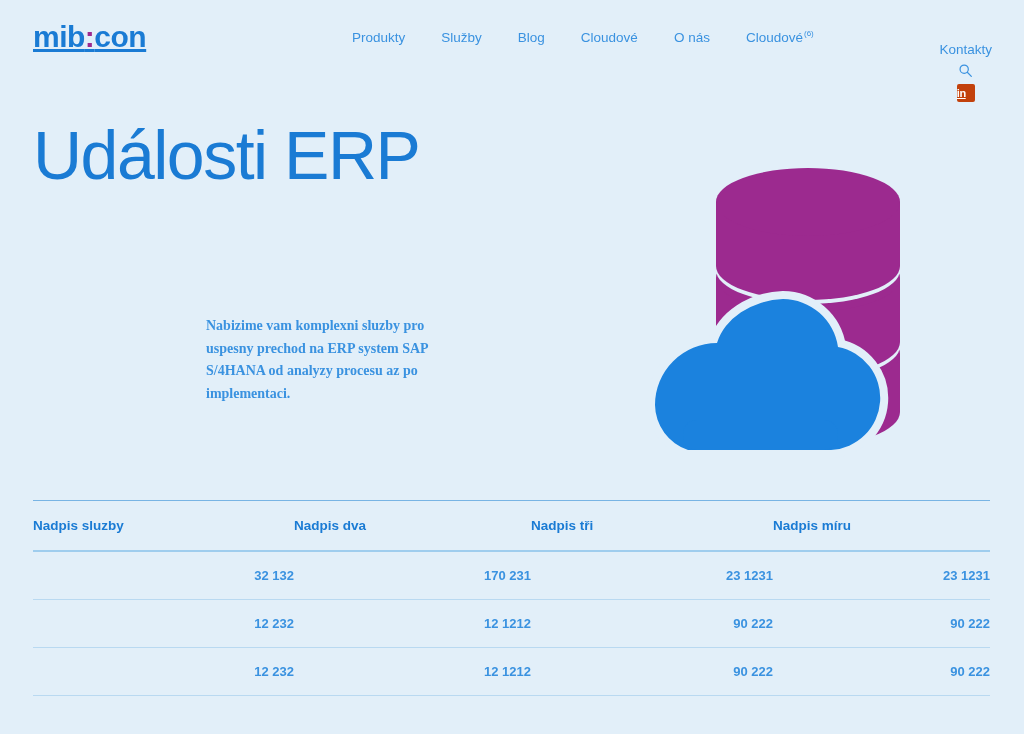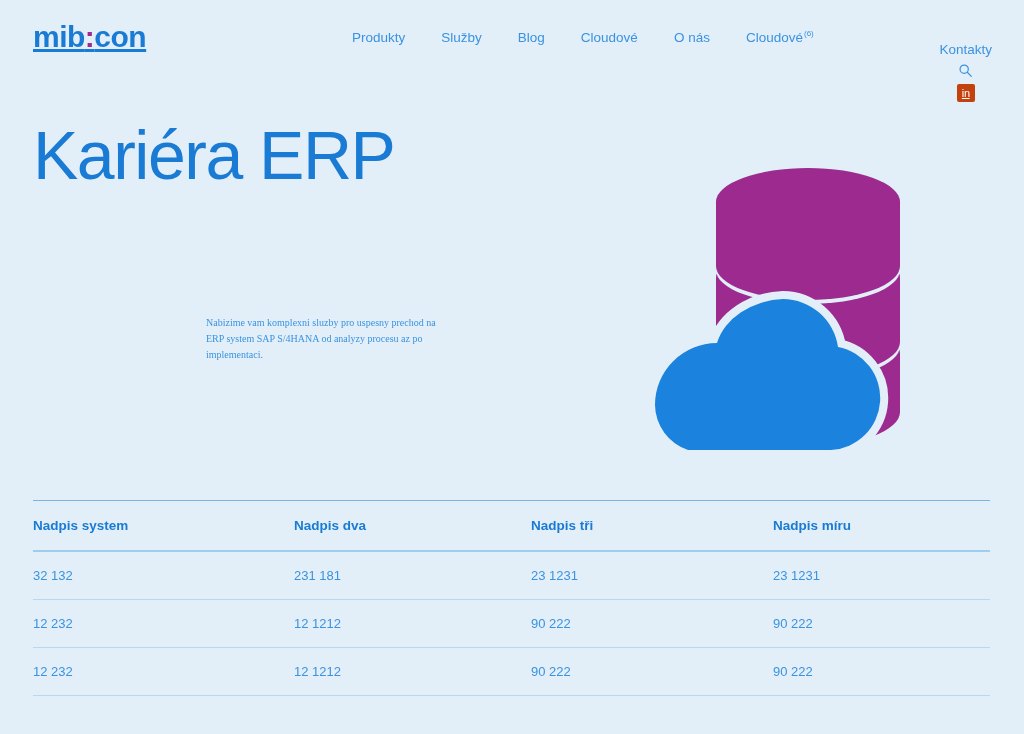--- a/index.html
+++ b/index.html
@@ -88,24 +88,24 @@
     display: block;
     color: #3a92e0;
   }
   .linkedin-icon {
     width: 18px;
     height: 18px;
     background: #c2410c;
     border-radius: 2px;
     display: flex;
     align-items: center;
-    justify-content: center;
+    justify-content: flex-start;
     color: #ffffff;
     font-size: 11px;
-    font-weight: 400;
+    font-weight: 700;
     line-height: 1;
     letter-spacing: -0.4px;
   }
 
   
   .hero {
     position: absolute;
     top: 110px;
     left: 0;
     width: 1024px;
@@ -123,23 +123,24 @@
     letter-spacing: -1.5px;
     white-space: nowrap;
   }
   .hero-sub {
     position: absolute;
     left: 206px;
     top: 205px;
     width: 232px;
     margin: 0;
     font-family: "Liberation Serif", "DejaVu Serif", serif;
-    font-size: 10px;
+    font-size: 14px;
     line-height: 1.62;
     color: #3a92e0;
+    font-weight: bold;
   }
 
   
   .hero-art {
     position: absolute;
     left: 588px;
     top: 10px;
     width: 380px;
     height: 340px;
   }
@@ -159,23 +160,23 @@
   table.data-table thead th {
     text-align: left;
     font-size: 13.5px;
     font-weight: 700;
     color: #1a7bd4;
     padding: 17px 0 17px 0;
     border-top: 1.5px solid #78b4e4;
     border-bottom: 2px solid #9fcdee;
   }
   table.data-table tbody td {
-    text-align: left;
+    text-align: right;
     font-size: 13px;
-    font-weight: 400;
+    font-weight: 700;
     color: #3a92e0;
     padding: 16px 0 16px 0;
     border-bottom: 1.2px solid #b9d9f1;
   }
   table.data-table col.c1 { width: 261px; }
   table.data-table col.c2 { width: 237px; }
   table.data-table col.c3 { width: 242px; }
   table.data-table col.c4 { width: auto; }
 </style>
 </head>
@@ -207,21 +208,21 @@
       </span>
 
       <a class="linkedin-icon" href="#">
           <span>in</span>
         </a>
     </div>
   </header>
 
   <section class="hero">
 
-    <h1 class="hero-title"><span>Kariéra ERP</span><br></h1>
+    <h1 class="hero-title"><span>Události ERP</span><br></h1>
 
     <p class="hero-sub">Nabizime vam komplexni sluzby pro uspesny prechod na ERP system SAP S/4HANA od analyzy procesu az po implementaci.</p>
 
     <div class="hero-art">
       <svg viewBox="0 0 380 340" width="380" height="340" aria-hidden="true">
 
         <g>
 
           <path d="M128 234 L128 292 a92 34 0 0 0 184 0 L312 234 Z" fill="#9c2a8f"></path>
           <ellipse cx="220" cy="234" rx="92" ry="34" fill="#9c2a8f"></ellipse>
@@ -262,30 +263,30 @@
   <div class="data-table-wrap">
     <table class="data-table">
       <colgroup>
         <col class="c1">
           <col class="c2">
           <col class="c3">
           <col class="c4">
       </colgroup>
       <thead>
         <tr>
-          <th>Nadpis system</th>
+          <th>Nadpis sluzby</th>
           <th>Nadpis dva</th>
           <th>Nadpis tři</th>
           <th>Nadpis míru</th>
         </tr>
       </thead>
       <tbody>
         <tr>
           <td>32 132</td>
-          <td>231 181</td>
+          <td>170 231</td>
           <td>23 1231</td>
           <td>23 1231</td>
         </tr>
         <tr>
           <td>12 232</td>
           <td>12 1212</td>
           <td>90 222</td>
           <td>90 222</td>
         </tr>
         <tr>

